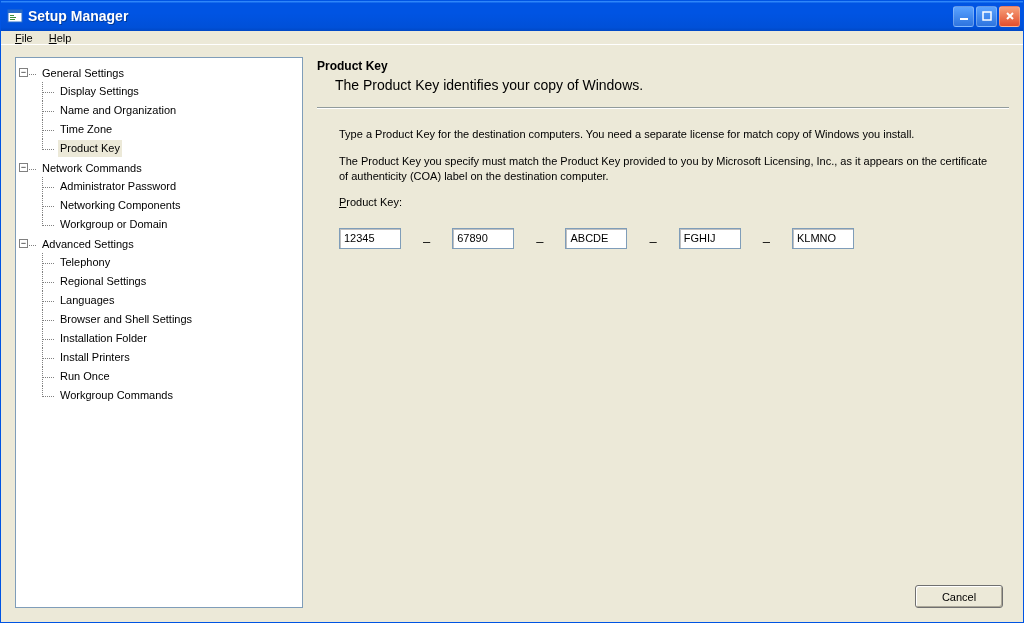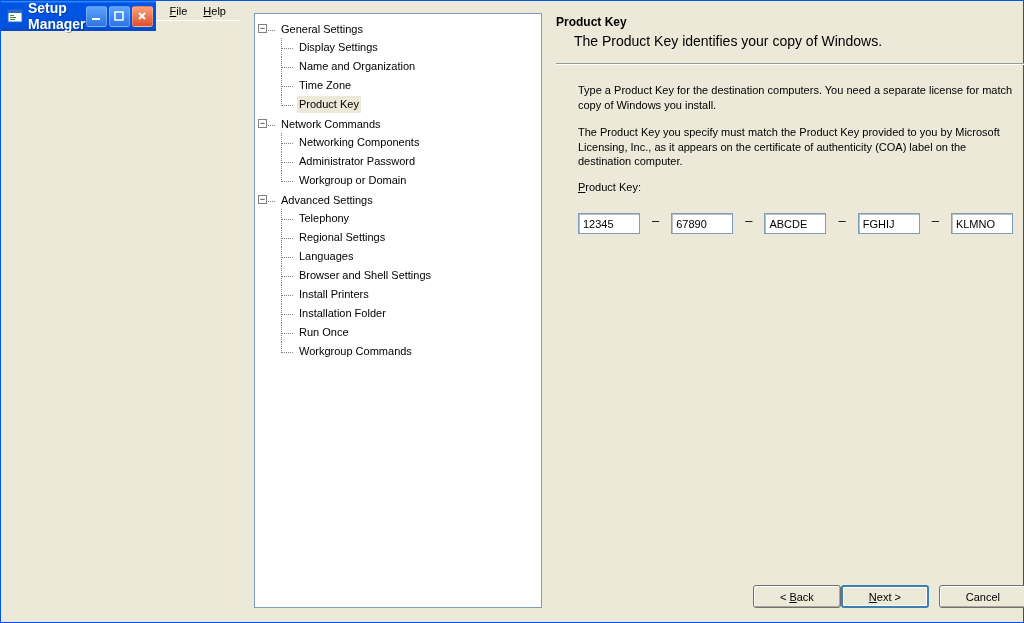--- a/index.html
+++ b/index.html
@@ -10,21 +10,21 @@
       width: 1024px;
       height: 623px;
       overflow: hidden;
     }
     .window {
       width: 1024px;
       height: 623px;
       border: 1px solid #0054e3;
       background: #ece9d8;
       display: flex;
-      flex-direction: row;
+      flex-direction: column;
     }
     .titlebar {
       height: 30px;
       background: linear-gradient(to bottom, #3a93ff 0%, #0054e3 8%, #0054e3 40%, #0050d8 88%, #0048c5 100%);
       display: flex;
       align-items: center;
       padding: 0 3px 0 6px;
       color: white;
     }
     .titlebar-icon {
@@ -46,21 +46,21 @@
       display: flex; align-items: center; justify-content: center;
       color: white;
       font-weight: bold;
       font-size: 11px;
       font-family: Tahoma, sans-serif;
     }
     .win-btn.min, .win-btn.max { background: linear-gradient(to bottom, #5aa3ff, #2e74df); }
     .win-btn.close { background: linear-gradient(to bottom, #f7a07a, #e14e2d); }
 
     .menubar {
-      height: 20px;
+      height: 14px;
       background: #ece9d8;
       display: flex;
       align-items: center;
       padding: 0 6px;
       border-bottom: 1px solid #ffffff;
     }
     .menu-item {
       padding: 2px 8px;
       font-size: 11px;
     }
@@ -137,21 +137,21 @@
     .hrule {
       border: none;
       border-top: 1px solid #919b9c;
       border-bottom: 1px solid #ffffff;
       margin: 4px 0 18px 0;
     }
     .body-block { padding-left: 22px; padding-right: 20px; font-size: 11px; }
     .body-block p { margin-bottom: 12px; line-height: 1.35; }
     .pk-label { margin-bottom: 20px; }
     .pk-label .u { text-decoration: underline; }
-    .pk-row { display: flex; align-items: flex-start; gap: 12px; }
+    .pk-row { display: flex; align-items: flex-end; gap: 22px; }
     .pk-input {
       width: 62px; height: 21px;
       border: 1px solid #7f9db9;
       background: #fff;
       font: 11px Tahoma, sans-serif;
       padding: 2px 4px;
       box-shadow: inset 1px 1px 0 #c0c0c0;
     }
     .pk-dash { font-size: 13px; }
 
@@ -252,26 +252,26 @@
             </ul>
           </li>
           <li>
             <div class="expander">−</div>
             <div class="row">
                 <span class="label">Network Commands</span>
               </div>
             <ul>
               <li>
                   <div class="row">
+                    <span class="label">Administrator Password</span>
+                  </div>
+                </li>
+              <li>
+                  <div class="row">
                     <span class="label">Networking Components</span>
-                  </div>
-                </li>
-              <li>
-                  <div class="row">
-                    <span class="label">Administrator Password</span>
                   </div>
                 </li>
               <li class="last-child">
                   <div class="row">
                     <span class="label">Workgroup or Domain</span>
                   </div>
                 </li>
             </ul>
           </li>
           <li class="last-child">
@@ -295,26 +295,26 @@
                     <span class="label">Languages</span>
                   </div>
                 </li>
               <li>
                   <div class="row">
                     <span class="label">Browser and Shell Settings</span>
                   </div>
                 </li>
               <li>
                   <div class="row">
+                    <span class="label">Installation Folder</span>
+                  </div>
+                </li>
+              <li>
+                  <div class="row">
                     <span class="label">Install Printers</span>
-                  </div>
-                </li>
-              <li>
-                  <div class="row">
-                    <span class="label">Installation Folder</span>
                   </div>
                 </li>
               <li>
                   <div class="row">
                     <span class="label">Run Once</span>
                   </div>
                 </li>
               <li class="last-child">
                   <div class="row">
                     <span class="label">Workgroup Commands</span>
@@ -343,22 +343,18 @@
           <span class="pk-dash">–</span>
           <input class="pk-input" value="ABCDE" style="">
           <span class="pk-dash">–</span>
           <input class="pk-input" value="FGHIJ" style="">
           <span class="pk-dash">–</span>
           <input class="pk-input" value="KLMNO" style="">
         </div>
       </div>
       <div class="spacer"></div>
       <div class="button-row">
-        <div class="back-next-group">
-          <button class="btn">&lt; <span class="u">B</span>ack</button>
-          <button class="btn default"><span class="u">N</span>ext &gt;</button>
-        </div>
         <button class="btn">Cancel</button>
       </div>
     </div>
 
   </div>
 </div>
 
 </body></html>

